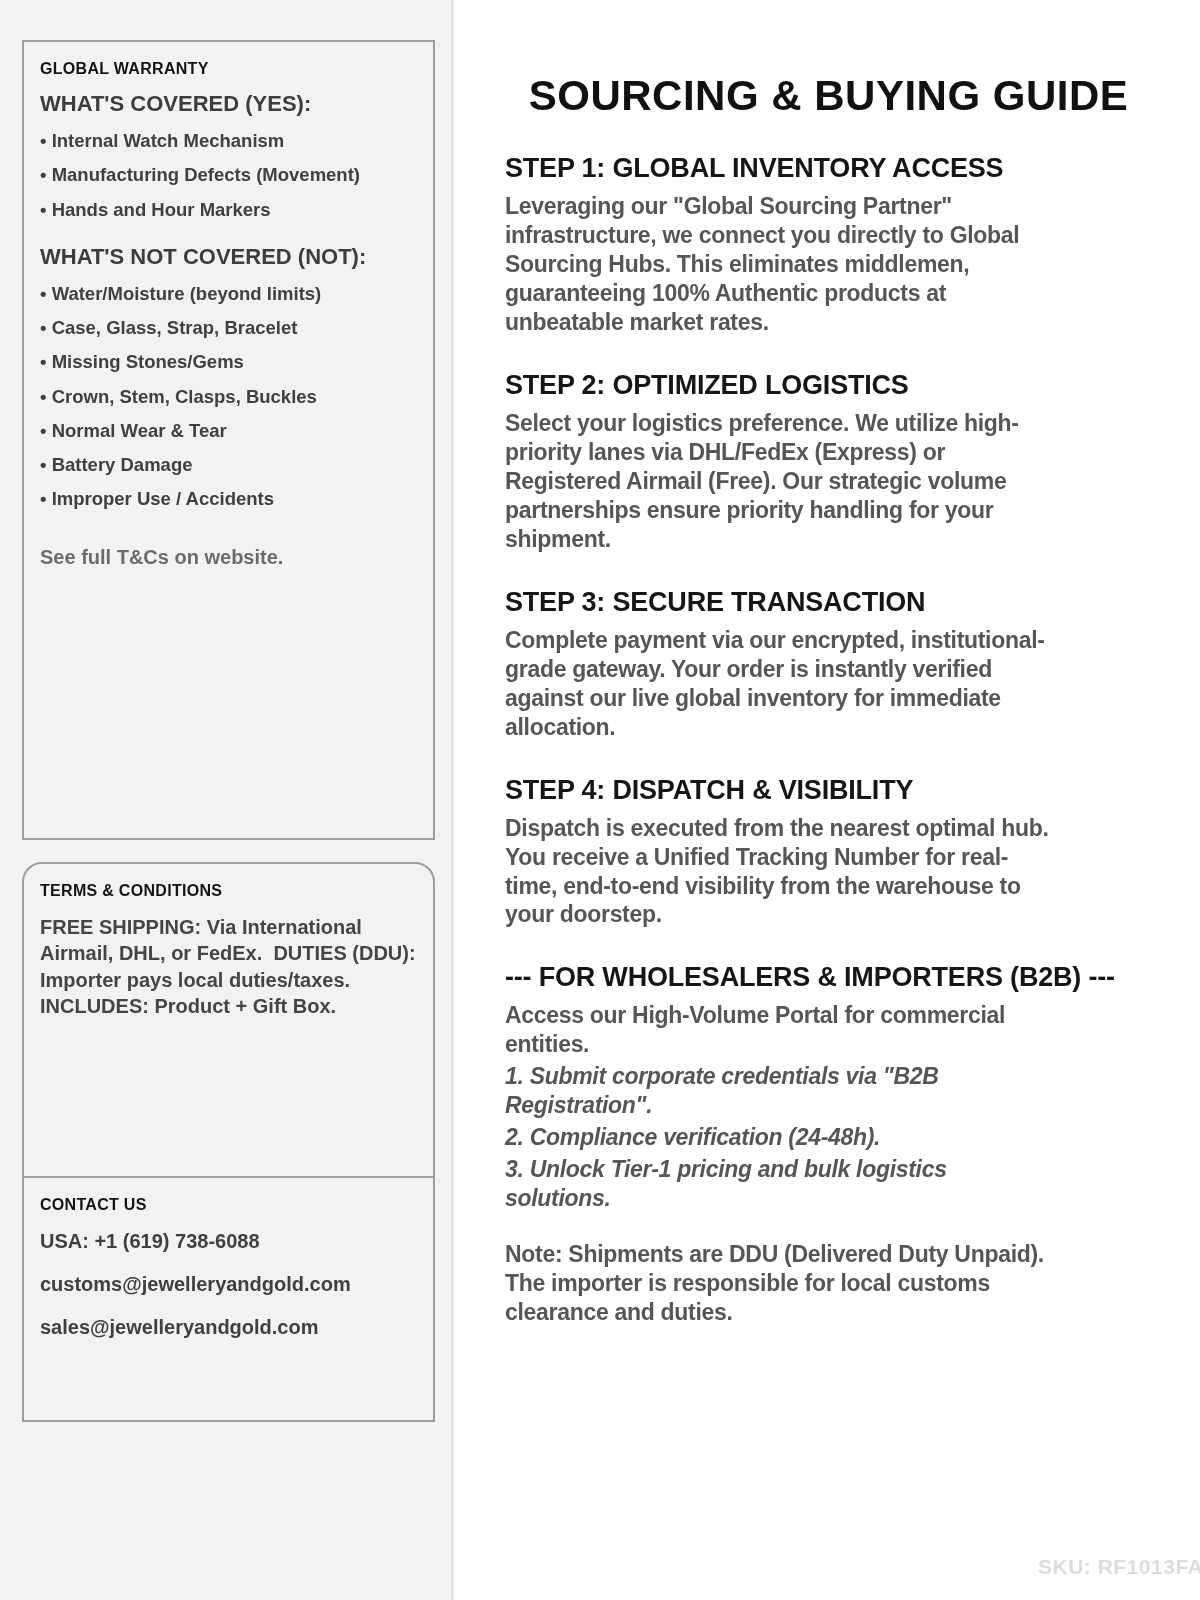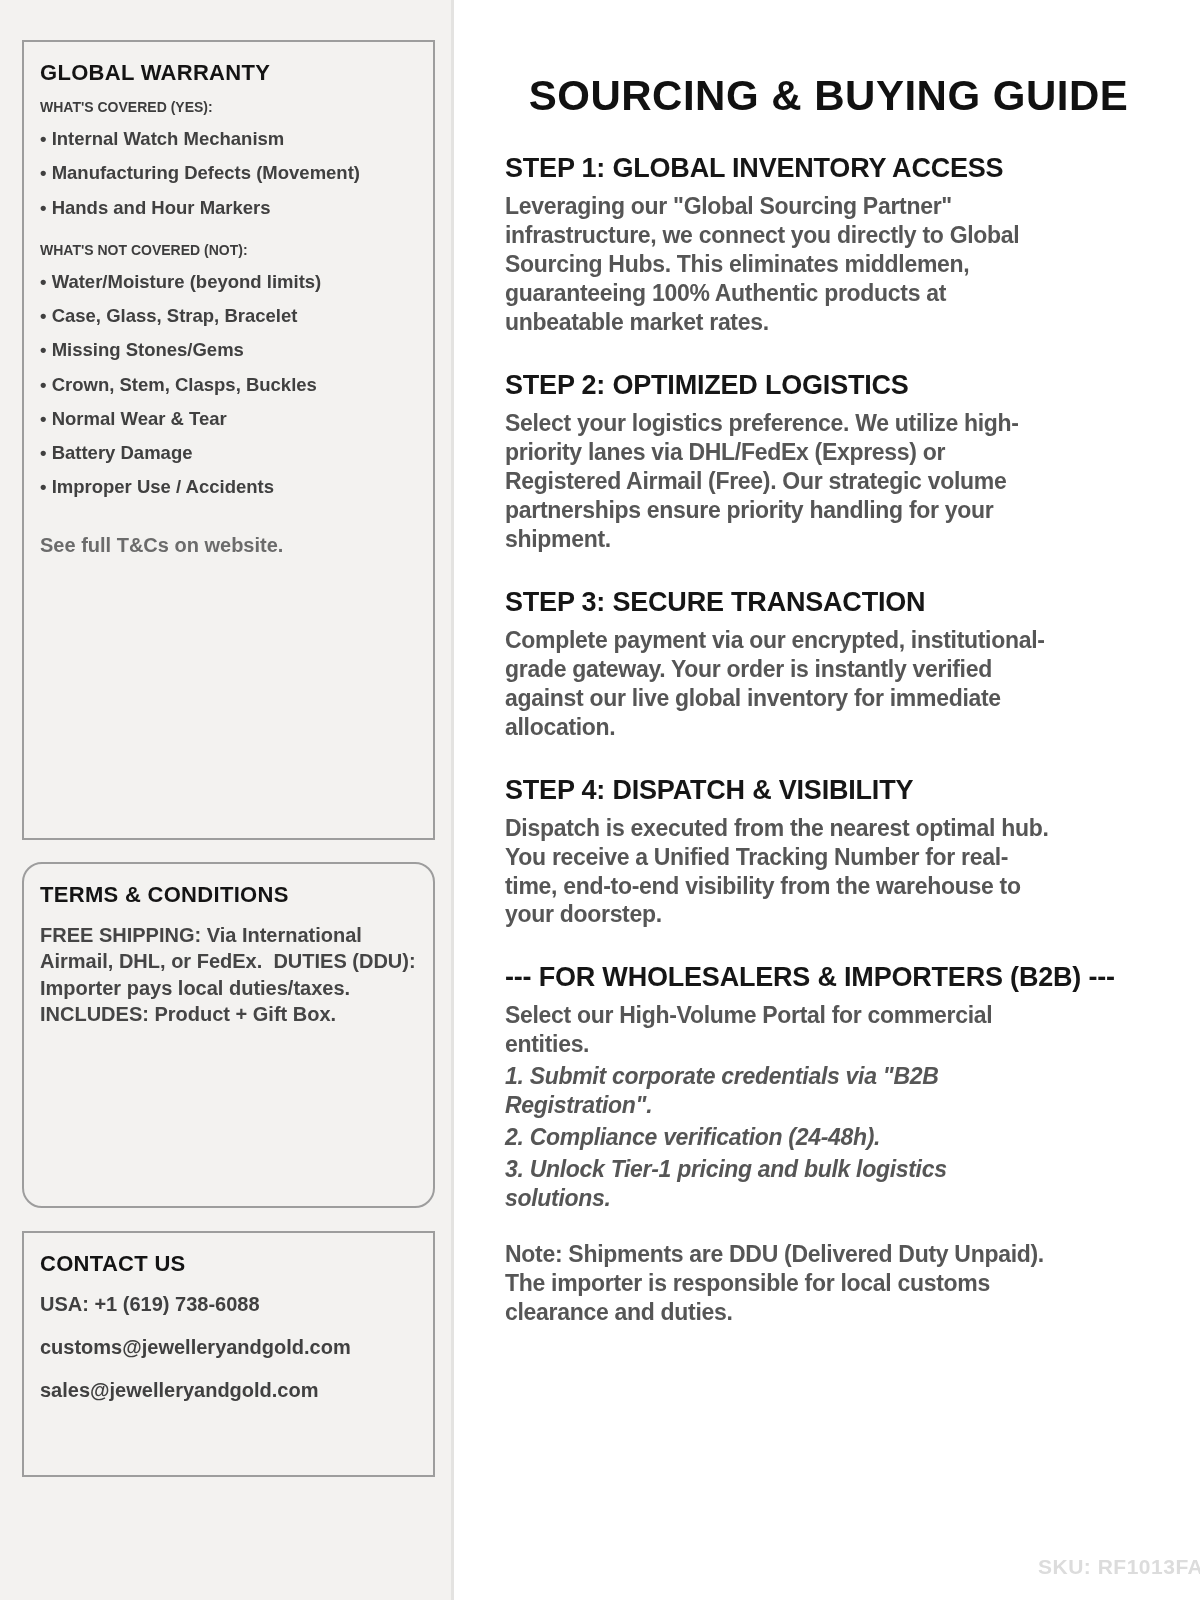--- a/index.html
+++ b/index.html
@@ -6,23 +6,23 @@
   .page{position:relative;width:1200px;height:1600px;background:#ffffff;overflow:hidden;
         font-family:"Liberation Sans",sans-serif;}
 
   
   .sidebar{position:absolute;left:0;top:0;width:454px;height:1600px;
            background:#f3f2f0;border-right:3px solid #e4e3e1;box-sizing:border-box;}
   .card{position:absolute;left:22px;width:413px;border:2px solid #9d9d9d;
         box-sizing:border-box;padding:18px 16px;background:#f3f2f0;}
   .card--warranty{top:40px;height:800px;}
   .card--terms{top:862px;height:346px;border-radius:20px;}
-  .card--contact{top:1231px;height:246px;}
-  .card-title{margin:0;font-size:22px;font-weight:800;color:#141414;letter-spacing:.3px;}
-  .subhead{font-size:14px;font-weight:700;color:#3d3d3d;margin:13px 0 4px;}
+  .card--contact{top:1176px;height:246px;}
+  .card-title{margin:0;font-size:16px;font-weight:800;color:#141414;letter-spacing:.3px;}
+  .subhead{font-size:22px;font-weight:700;color:#3d3d3d;margin:13px 0 4px;}
   .subhead.gap{margin-top:24px;}
   ul.bullets{list-style:none;margin:0;padding:0;}
   ul.bullets li{font-size:18.5px;font-weight:700;color:#404040;margin:13px 0;line-height:1.15;}
   ul.bullets li::before{content:"\2022\00a0";}
   .tcs-note{font-size:20px;font-weight:700;color:#6b6b6b;margin:36px 0 0;}
   .terms-body{font-size:20px;font-weight:700;color:#454545;line-height:1.32;
               margin:14px 0 0;white-space:pre-wrap;}
   .contact-line{font-size:20px;font-weight:700;color:#404040;margin:20px 0 0;}
   .contact-line.first{margin-top:16px;}
 
@@ -94,21 +94,21 @@
       <h3 class="step-heading">STEP 2: OPTIMIZED LOGISTICS</h3>
       <p class="step-body">Select your logistics preference. We utilize high-priority lanes via DHL/FedEx (Express) or Registered Airmail (Free). Our strategic volume partnerships ensure priority handling for your shipment.</p>
 
       <h3 class="step-heading">STEP 3: SECURE TRANSACTION</h3>
       <p class="step-body">Complete payment via our encrypted, institutional-grade gateway. Your order is instantly verified against our live global inventory for immediate allocation.</p>
 
       <h3 class="step-heading">STEP 4: DISPATCH &amp; VISIBILITY</h3>
       <p class="step-body">Dispatch is executed from the nearest optimal hub. You receive a Unified Tracking Number for real-time, end-to-end visibility from the warehouse to your doorstep.</p>
 
       <h3 class="step-heading">--- FOR WHOLESALERS &amp; IMPORTERS (B2B) ---</h3>
-      <p class="step-body">Select our High-Volume Portal for commercial entities.</p>
+      <p class="step-body">Access our High-Volume Portal for commercial entities.</p>
       <p class="step-body b2b-item">1. Submit corporate credentials via "B2B Registration".</p>
       <p class="step-body b2b-item">2. Compliance verification (24-48h).</p>
       <p class="step-body b2b-item">3. Unlock Tier-1 pricing and bulk logistics solutions.</p>
       <p class="step-body b2b-note">Note: Shipments are DDU (Delivered Duty Unpaid). The importer is responsible for local customs clearance and duties.</p>
 
     </div>
   </main>
 
   <div class="sku">SKU: RF1013FAA02006</div>
 

